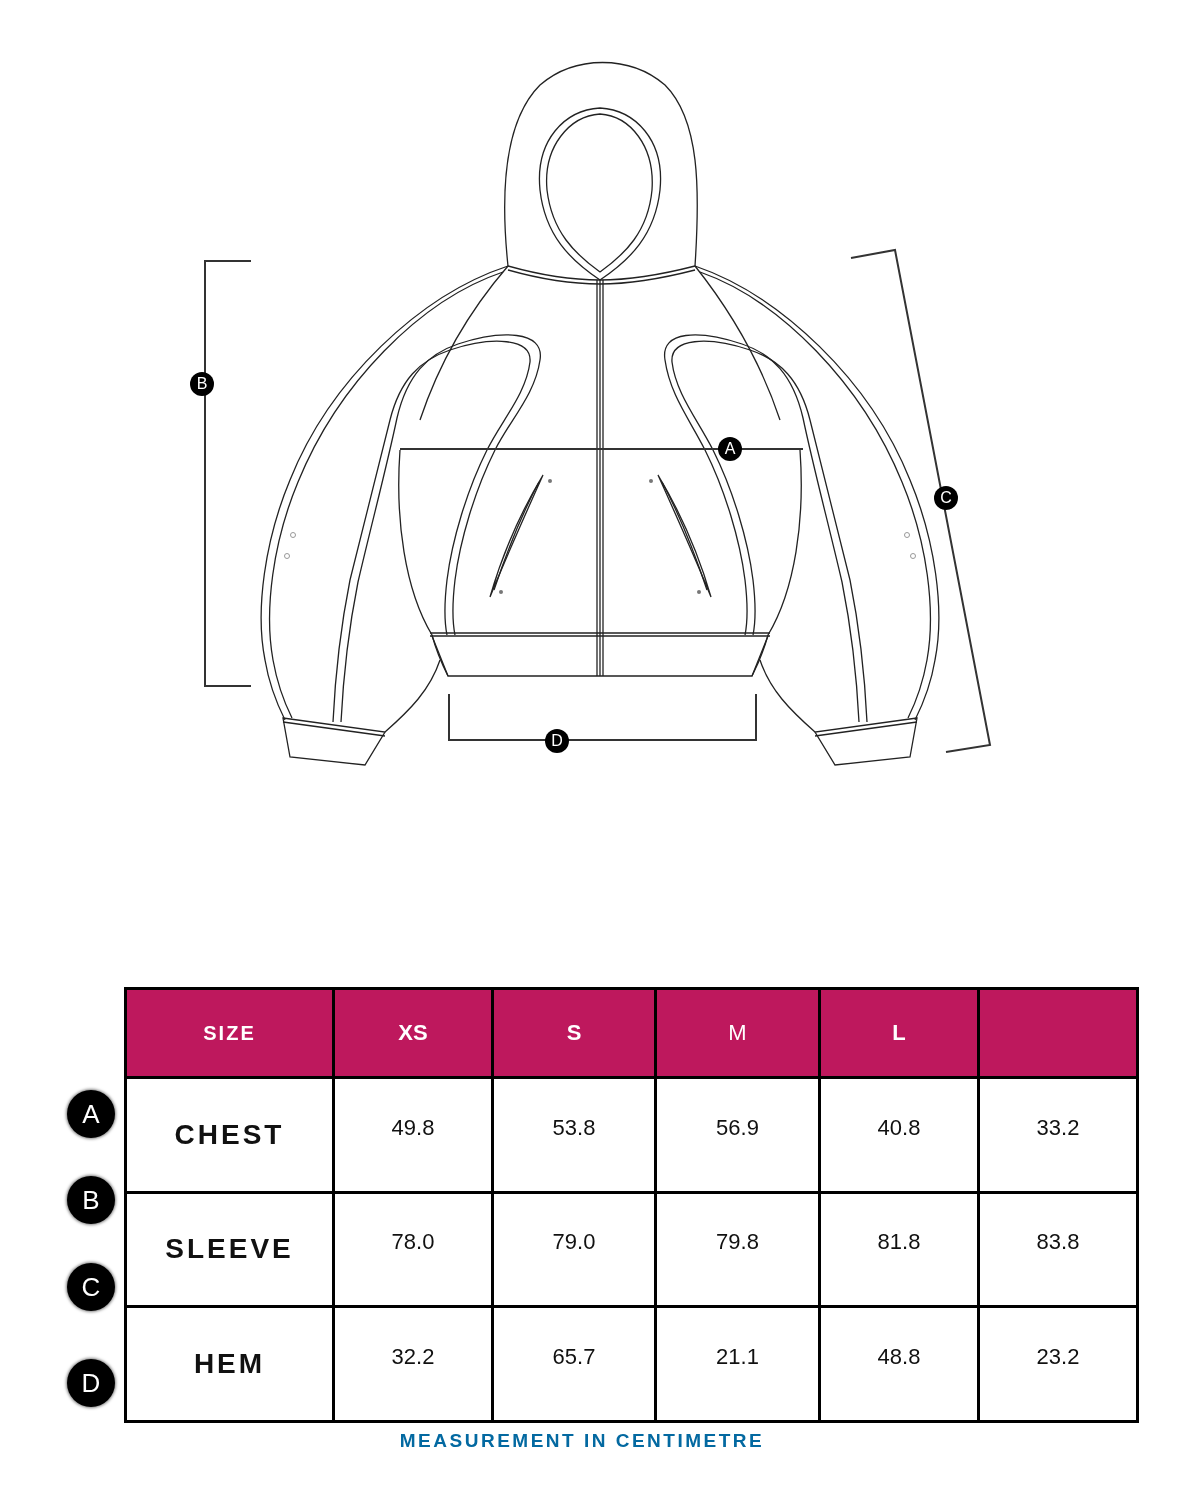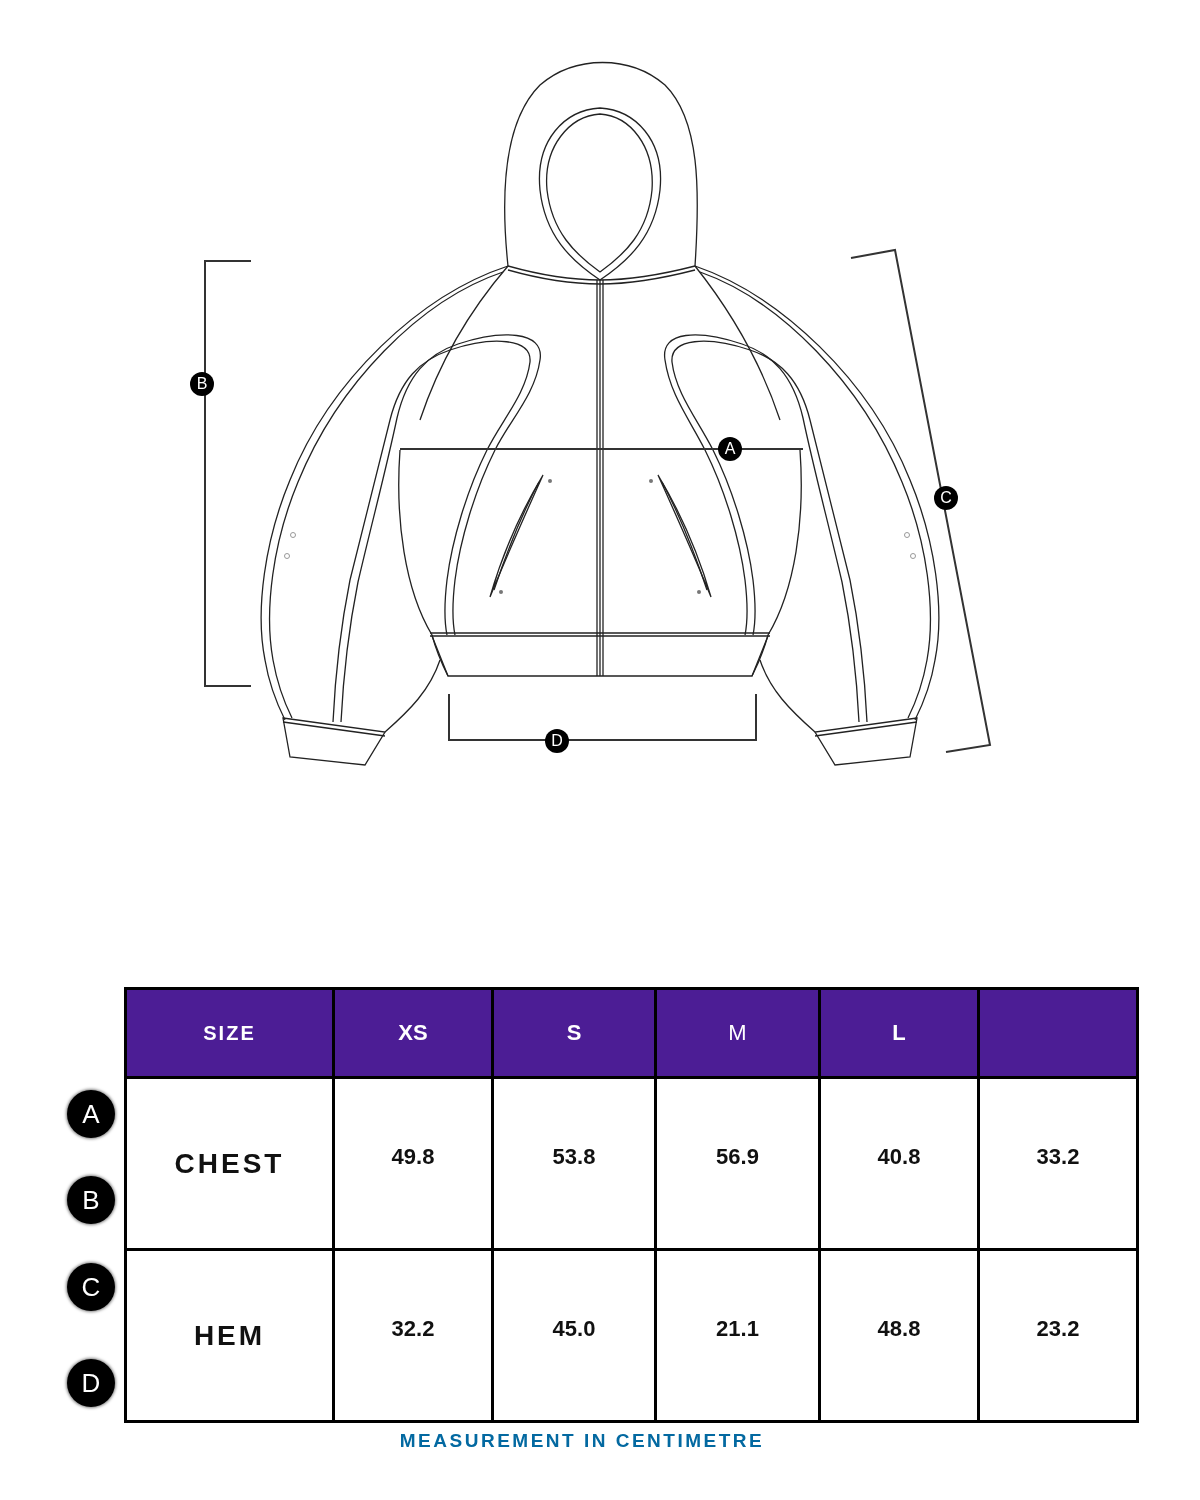--- a/index.html
+++ b/index.html
@@ -7,22 +7,22 @@
            font-family: "Liberation Sans", sans-serif; color: #111; }
     #diagram { position: absolute; left: 0; top: 0; width: 1200px; height: 800px; }
     .marker { position: absolute; width: 24px; height: 24px; border-radius: 50%;
               background: #000; color: #fff; font-family: "Liberation Sans", sans-serif;
               font-size: 16px; line-height: 24px; text-align: center; font-weight: normal; }
     .row-marker { position: absolute; width: 48px; height: 48px; border-radius: 50%;
               background: #000; color: #fff; font-size: 26px; line-height: 48px; text-align: center;
               box-shadow: 0 0 3px 1px rgba(0,0,0,0.5); font-family: "Liberation Sans", sans-serif; }
     table.size-table { position: absolute; left: 124px; top: 987px; width: 1012px; height: 436px;
               border-collapse: collapse; table-layout: fixed; }
-    table.size-table td, table.size-table th { border: 3px solid #000; text-align: center; padding: 0; font-weight: bold; }
-    table.size-table thead th { background: #4c1d95; color: #fff; height: 86px; font-size: 22px; font-weight: bold; }
+    table.size-table td, table.size-table th { border: 3px solid #000; text-align: center; padding: 0; }
+    table.size-table thead th { background: #be185d; color: #fff; height: 86px; font-size: 22px; font-weight: bold; }
     table.size-table thead th.size-label { font-size: 20px; letter-spacing: 2px; }
     table.size-table thead th.size-m { font-weight: normal; }
     table.size-table tbody td { height: 84px; font-size: 22px; }
     table.size-table tbody td.rowlabel { font-weight: bold; font-size: 28px; letter-spacing: 3px; }
     table.size-table tbody td.val { vertical-align: middle; padding-bottom: 14px; }
     .footnote { position: absolute; left: 0; width: 1164px; top: 1430px; text-align: center;
               font-weight: bold; font-size: 19px; letter-spacing: 2.5px; color: #0369a1; }
   </style>
 </head>
 <body>
@@ -143,23 +143,31 @@
   <tbody>
     <tr>
       <td class="rowlabel">CHEST</td>
       <td class="val">49.8</td>
       <td class="val">53.8</td>
       <td class="val">56.9</td>
       <td class="val">40.8</td>
       <td class="val">33.2</td>
     </tr>
     <tr>
+      <td class="rowlabel">SLEEVE</td>
+      <td class="val">78.0</td>
+      <td class="val">79.0</td>
+      <td class="val">79.8</td>
+      <td class="val">81.8</td>
+      <td class="val">83.8</td>
+    </tr>
+    <tr>
       <td class="rowlabel">HEM</td>
       <td class="val">32.2</td>
-      <td class="val">45.0</td>
+      <td class="val">65.7</td>
       <td class="val">21.1</td>
       <td class="val">48.8</td>
       <td class="val">23.2</td>
     </tr>
   </tbody>
 </table>
 
 <div class="footnote">MEASUREMENT IN CENTIMETRE</div>
 
 </body></html>

